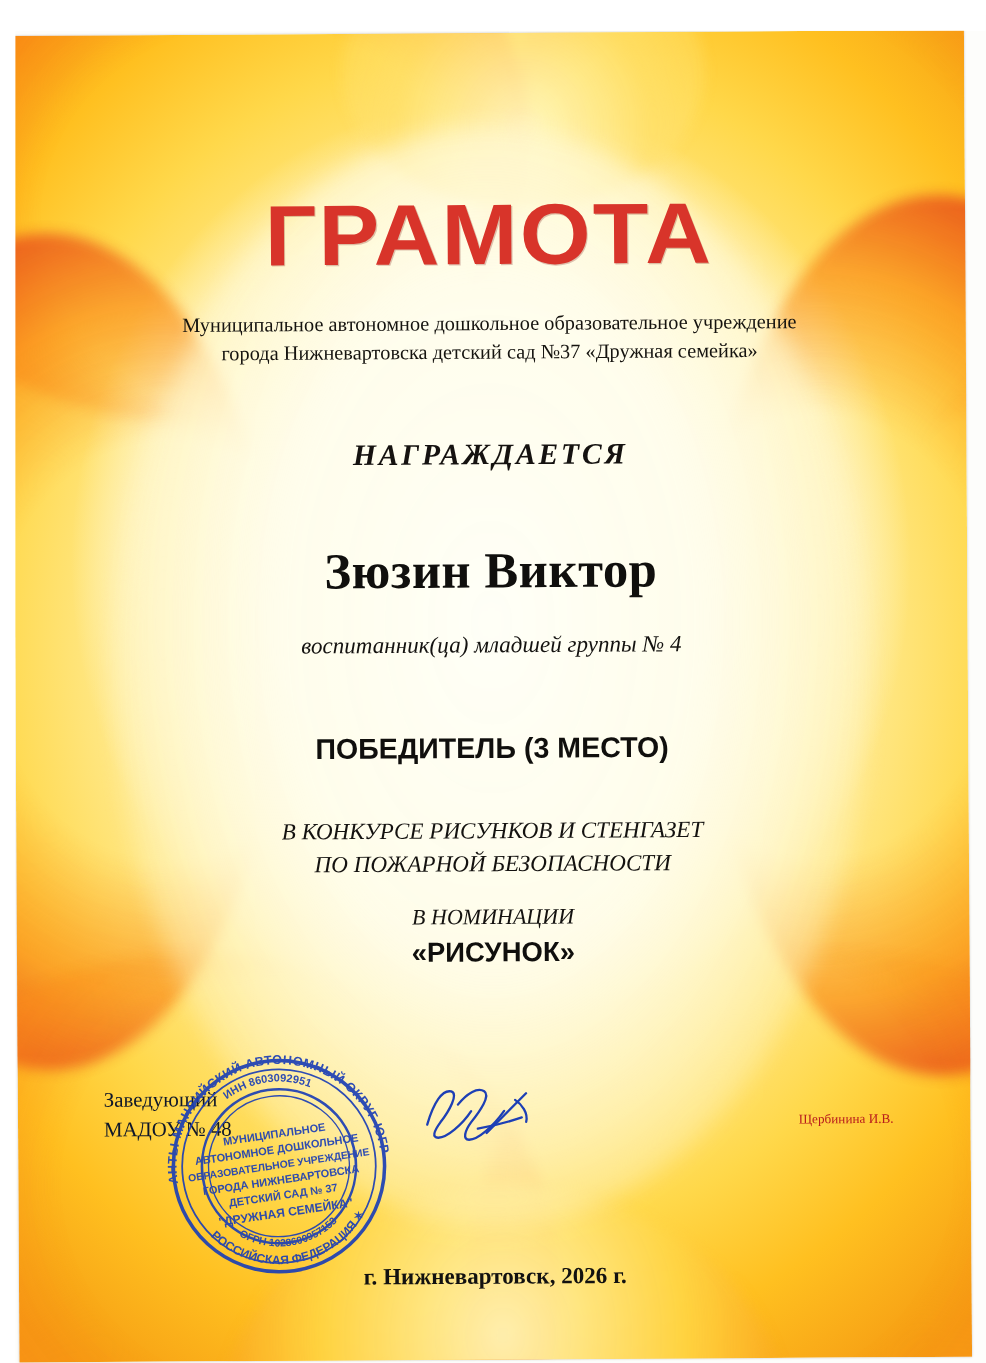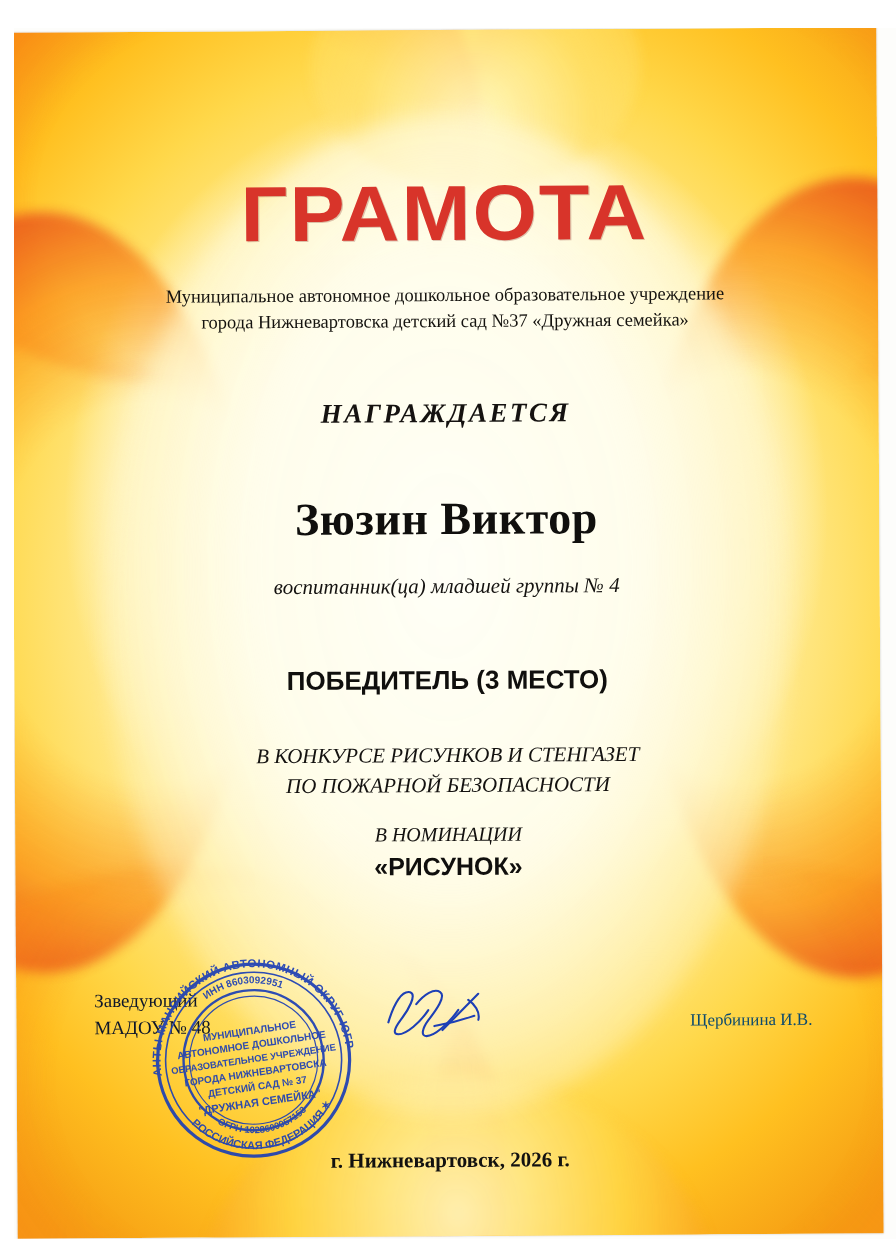--- a/index.html
+++ b/index.html
@@ -202,22 +202,22 @@
     font-family: "Liberation Serif", serif;
     font-size: 19px;
     line-height: 27px;
     color: #0f172a;
   }
   .sign-name {
     position: absolute;
     right: 70px;
     top: 982px;
     font-family: "Liberation Serif", serif;
-    font-size: 17px;
-    color: #0c4a6e;
+    font-size: 12px;
+    color: #b91c1c;
   }
 
   .signature {
     position: absolute;
     left: 356px;
     top: 952px;
     width: 130px;
     height: 64px;
   }
 

